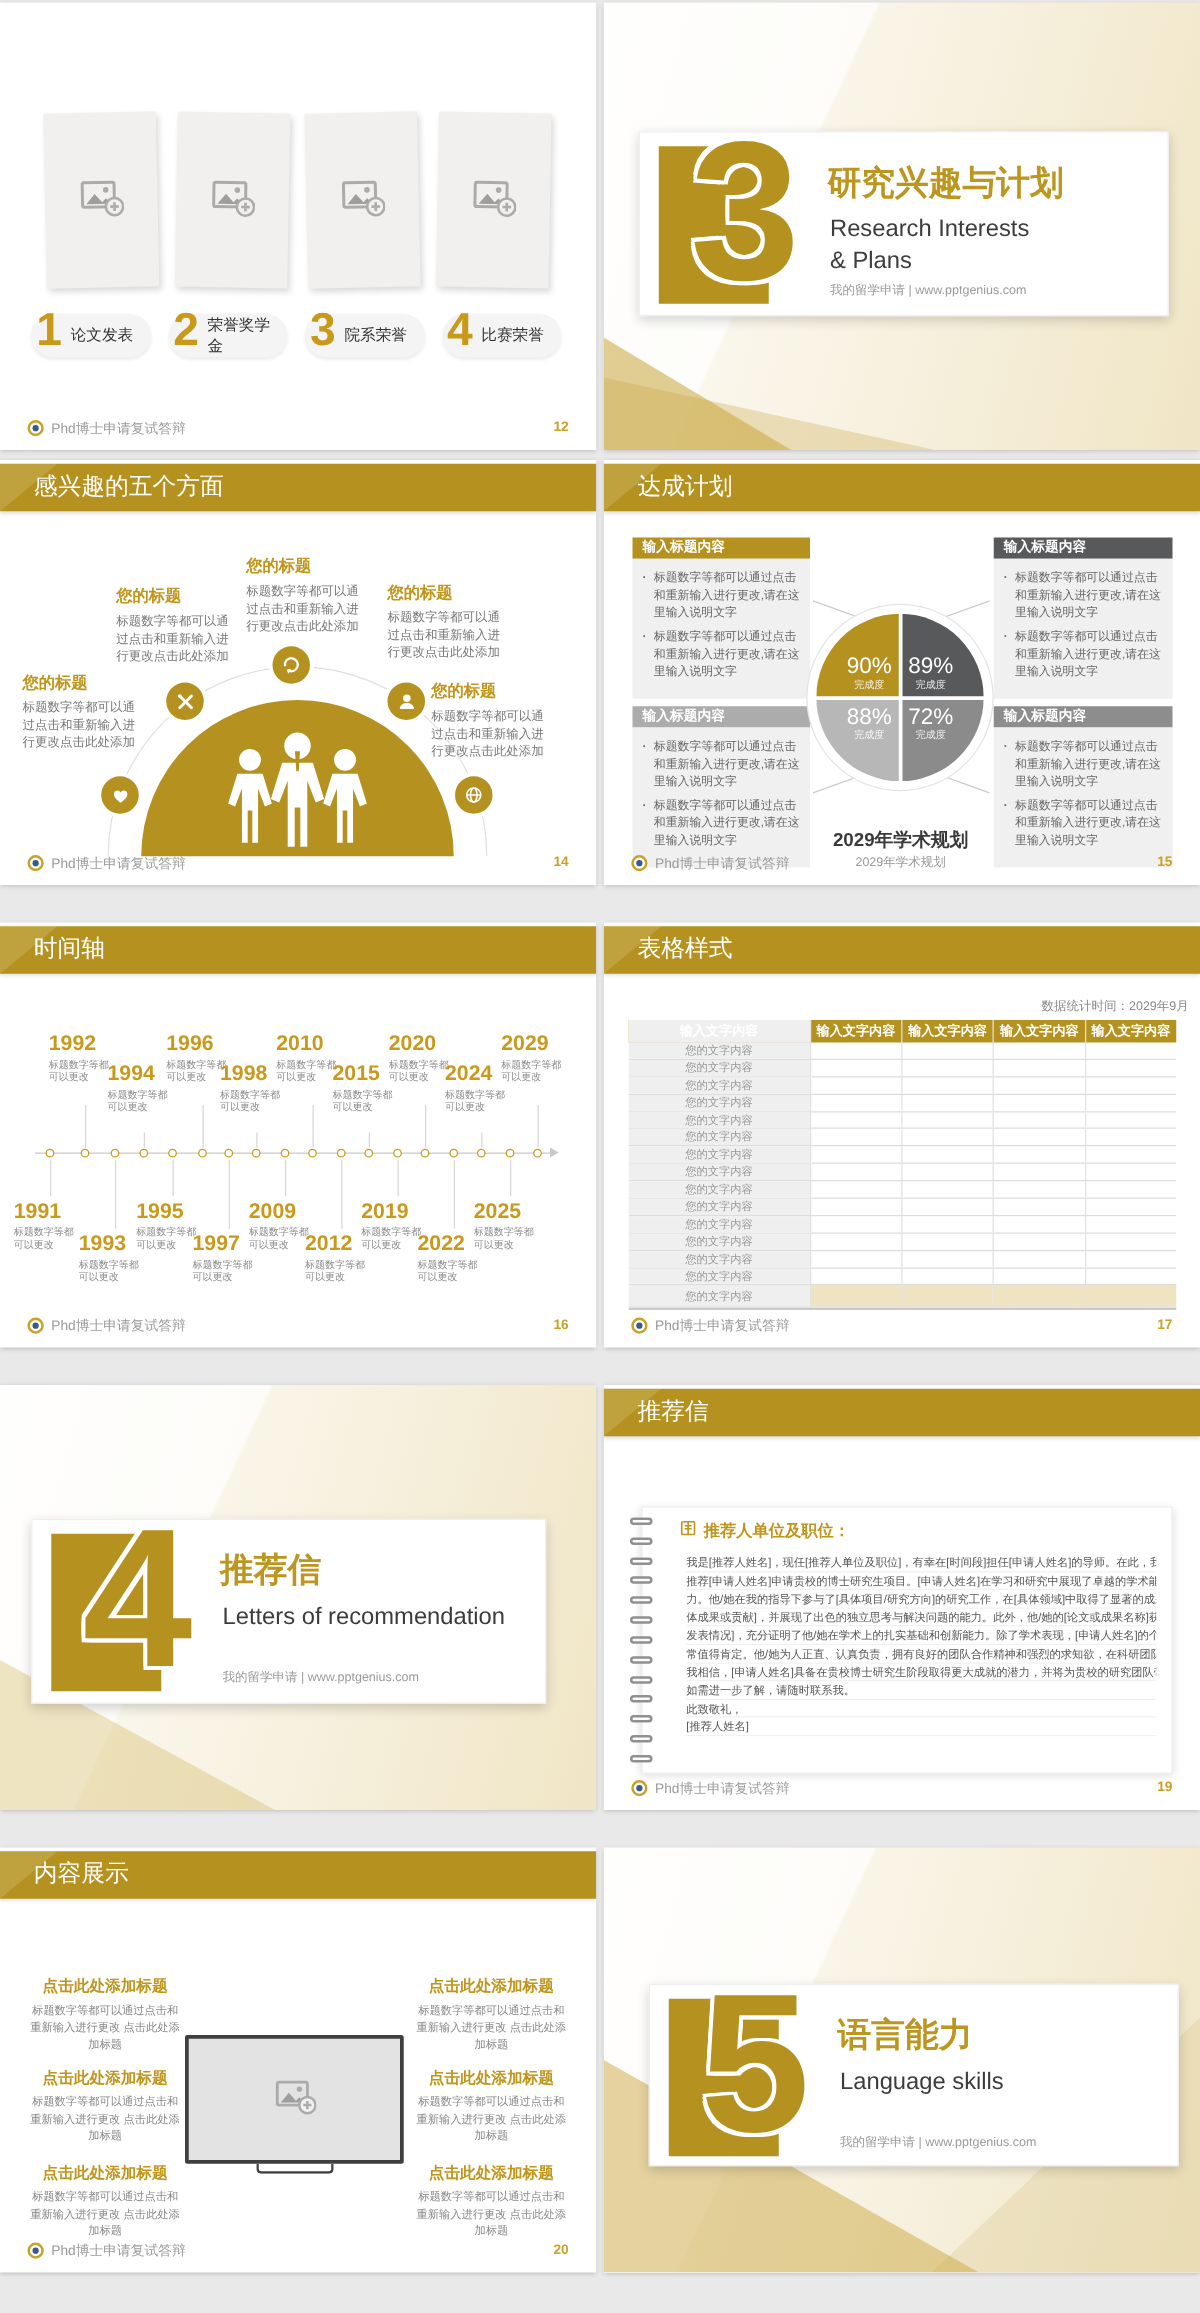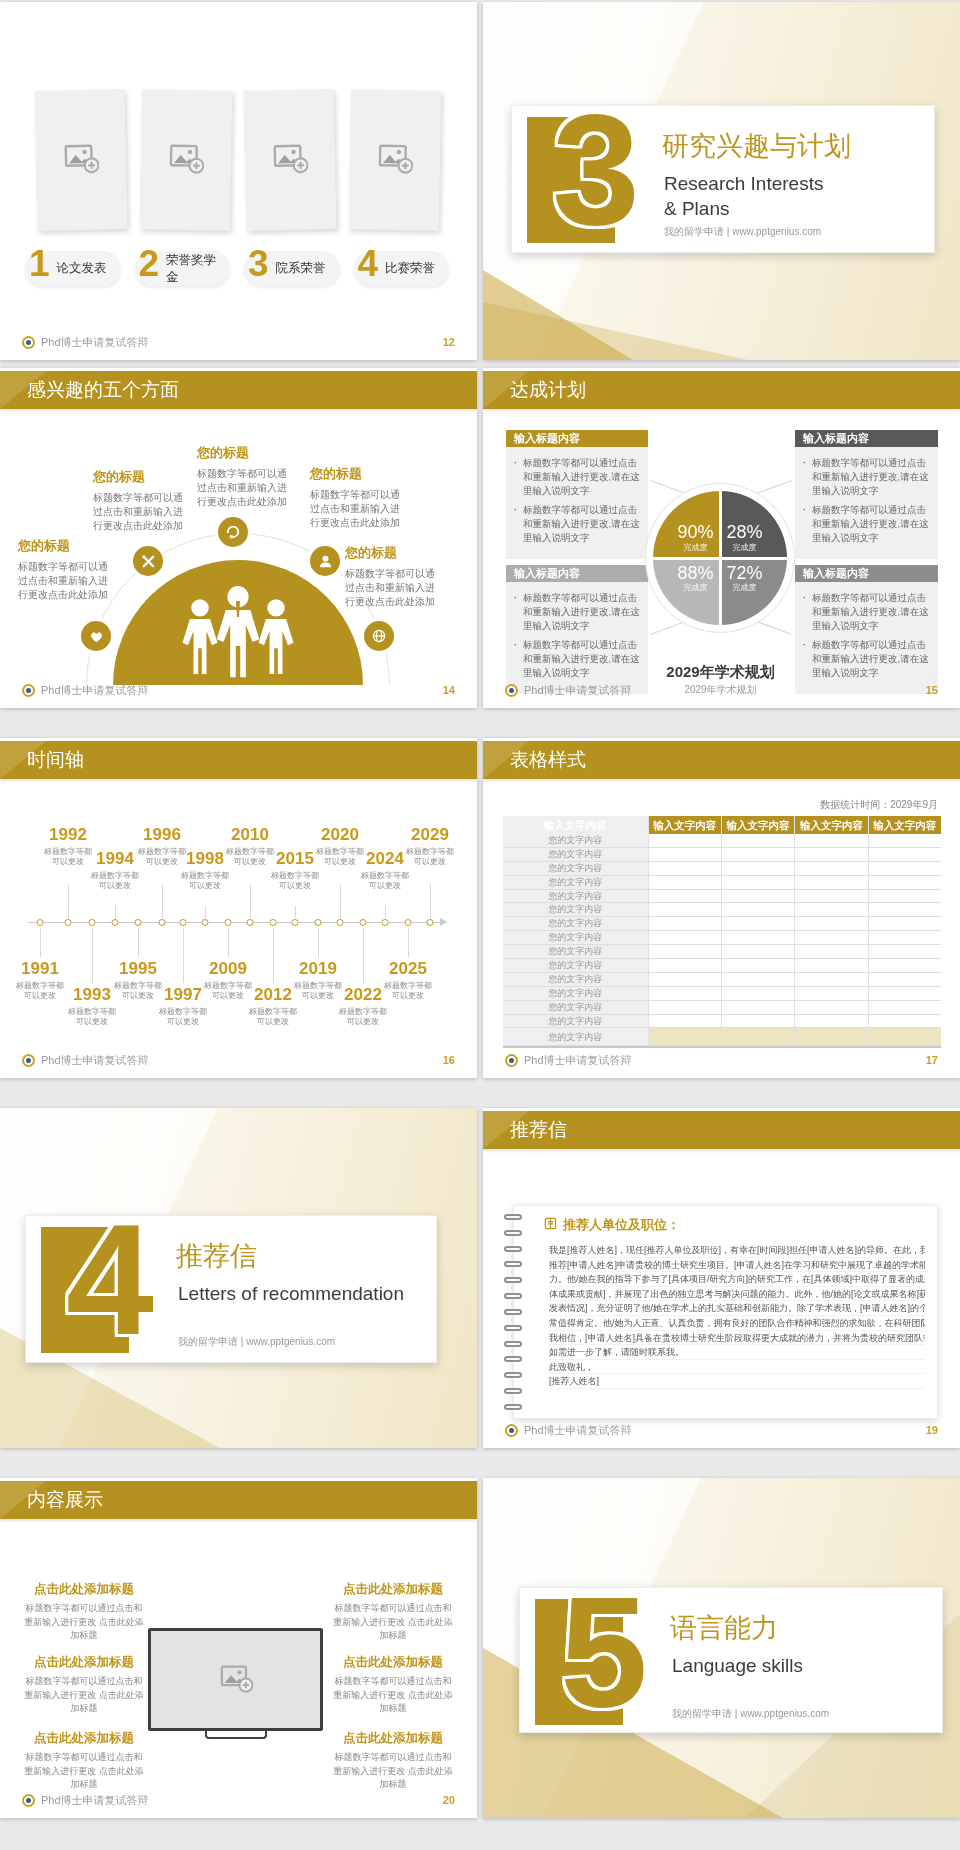--- a/index.html
+++ b/index.html
@@ -27,21 +27,21 @@
   .tri{position:absolute}
   .t-a{left:0;bottom:0;width:150px;height:90px;background:rgba(200,165,60,.55);clip-path:polygon(0 0,0 100%,100% 100%)}
   .t-b{left:0;bottom:0;width:265px;height:58px;background:rgba(216,190,120,.45);clip-path:polygon(0 0,0 100%,100% 100%)}
   .t-big{left:0;bottom:0;width:300px;height:170px;background:rgba(203,168,66,.5);clip-path:polygon(0 0,0 100%,100% 100%)}
   .t-soft{left:0;bottom:0;width:220px;height:120px;background:rgba(210,180,90,.35);clip-path:polygon(0 0,0 100%,100% 100%)}
   .t-right{right:0;top:40%;width:45%;height:60%;background:rgba(222,203,150,.35);clip-path:polygon(100% 0,100% 100%,0 100%)}
   .d-card{position:absolute;background:#fff;border:1px solid #eee;box-shadow:0 3px 9px rgba(0,0,0,.18)}
   .numblock{position:absolute;left:15px;top:11px;width:88px;height:126px;background:#B5921F}
   .bignum{position:absolute;left:40px;top:-16px;font-size:158px;line-height:158px;font-weight:bold;color:#B5921F;
     text-shadow:3px 0 0 #fff,-3px 0 0 #fff,0 3px 0 #fff,0 -3px 0 #fff,3px 3px 0 #fff,-3px -3px 0 #fff,3px -3px 0 #fff,-3px 3px 0 #fff}
-  .d-cn{position:absolute;left:150px;top:22px;font-size:27px;font-weight:normal;color:#BD9620}
+  .d-cn{position:absolute;left:150px;top:22px;font-size:27px;font-weight:bold;color:#BD9620}
   .d-en{position:absolute;left:152px;top:66px;font-size:19px;color:#3c3c3c;line-height:1.3}
   .d-credit{position:absolute;left:152px;top:119px;font-size:10px;color:#9a9a9a}
 
   
   .photo-row{position:absolute;left:36px;right:38px;top:88px;height:140px;display:flex;gap:15px}
   .photo{flex:1;background:#f1f0ee;box-shadow:2px 3px 5px rgba(0,0,0,.15);display:flex;align-items:center;justify-content:center}
   .photo:nth-child(odd){transform:rotate(-1.2deg)}
   .photo:nth-child(even){transform:rotate(1deg)}
   .num-row{position:absolute;left:25px;right:28px;top:249px;display:flex;gap:14px}
   .chip{flex:1;display:flex;align-items:center;background:#f4f4f4;border-radius:18px;height:35px;padding:0 8px 0 4px;box-shadow:0 2px 3px rgba(0,0,0,.08)}
@@ -76,31 +76,31 @@
   .q-val{font-size:18px;font-weight:normal;line-height:1.05}
   .q-lab{font-size:8px;opacity:.9}
   .conn{position:absolute;width:46px;height:1px;background:#ccc}
   .plan-cap{position:absolute;left:150px;top:295px;width:175px;text-align:center;font-size:15px;font-weight:bold;color:#3a3a3a}
   .plan-sub{position:absolute;left:150px;top:315px;width:175px;text-align:center;font-size:10px;color:#999}
 
   
   .tl-canvas{position:absolute;inset:0}
   .tl-line{position:absolute;left:28px;top:184px;width:412px;height:1px;background:#c9c9c9}
   .tl-arrow{position:absolute;left:440px;top:180px;width:0;height:0;border-left:7px solid #c8c8c8;border-top:4.5px solid transparent;border-bottom:4.5px solid transparent}
-  .tl-item{position:absolute;width:58px;transform:translateX(-50%);text-align:center}
+  .tl-item{position:absolute;width:58px;transform:translateX(-50%);}
   .tl-item.ah{top:88px}.tl-item.al{top:112px}.tl-item.bh{top:222px}.tl-item.bl{top:248px}
   .tl-year{font-size:17px;font-weight:bold;color:#C9991C;line-height:1.1}
   .tl-cap{font-size:8px;color:#8a8a8a;line-height:1.35;white-space:pre-line;margin-top:2px}
   .tl-dot{position:absolute;top:181px;width:7px;height:7px;border:1.5px solid #C9991C;background:#fff;border-radius:50%;transform:translateX(-50%)}
   .tl-stem{position:absolute;width:1px;background:#d8d8d8}
   .tl-stem.ah{top:146px;height:34px}.tl-stem.al{top:168px;height:12px}
   .tl-stem.bh{top:190px;height:29px}.tl-stem.bl{top:190px;height:55px}
 
   
-  .tbl-note{position:absolute;right:22px;top:60px;font-size:10px;color:#888}
+  .tbl-note{position:absolute;right:9px;top:60px;font-size:10px;color:#888}
   .tbl{position:absolute;left:20px;right:19px;top:78px;border-bottom:2px solid #c9c9c9}
   .tbl-head{display:flex;background:#B5921F;color:#fff;font-size:10.5px;font-weight:bold;height:18px;line-height:18px;text-align:center}
   .t-row{display:flex;height:13.9px;line-height:13.9px;border-bottom:1px solid #ddd;font-size:9px;color:#999;text-align:center}
   .t-row.last{height:18px;line-height:18px}
   .c1{width:33%;background:#efefef}
   .cx{width:16.75%;border-left:1px solid #e2e2e2}
   .t-row.last .cx{background:#efe4c2}
 
   
   .letter-card{position:absolute;left:30px;top:97px;width:425px;height:214px;background:#fff;border:1px solid #ececec;box-shadow:0 2px 7px rgba(0,0,0,.15)}
@@ -315,21 +315,21 @@
     <div class="ring">
       <div class="quads">
         <div class="quad q-tl">
           <div class="q-txt">
               <div class="q-val">90%</div>
           <div class="q-lab">完成度</div>
             </div>
         </div>
         <div class="quad q-tr">
           <div class="q-txt">
-              <div class="q-val">28%</div>
+              <div class="q-val">89%</div>
           <div class="q-lab">完成度</div>
             </div>
         </div>
         <div class="quad q-bl">
           <div class="q-txt">
               <div class="q-val">88%</div>
           <div class="q-lab">完成度</div>
             </div>
         </div>
         <div class="quad q-br">

